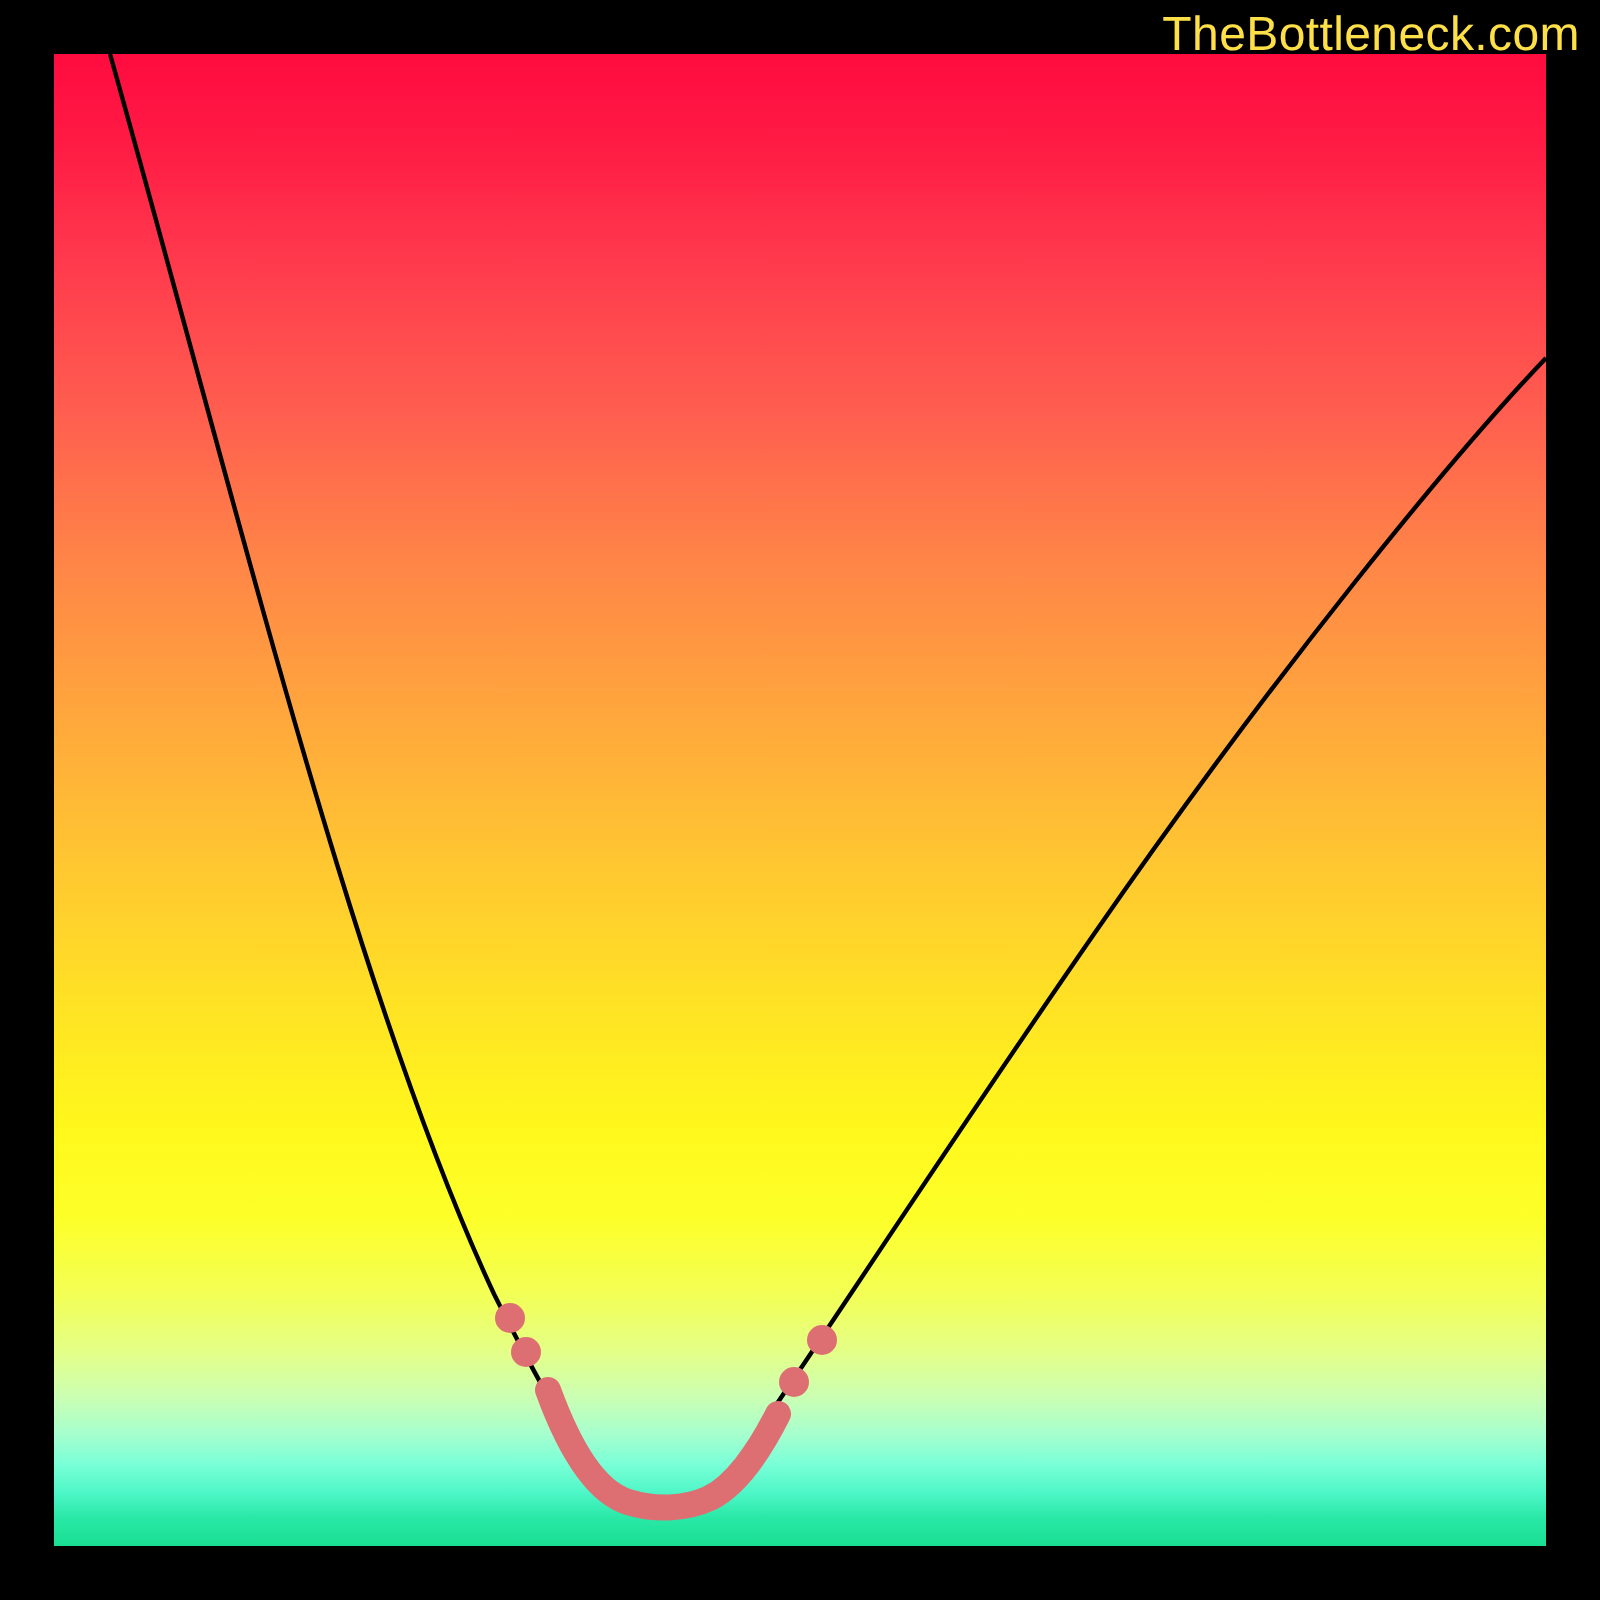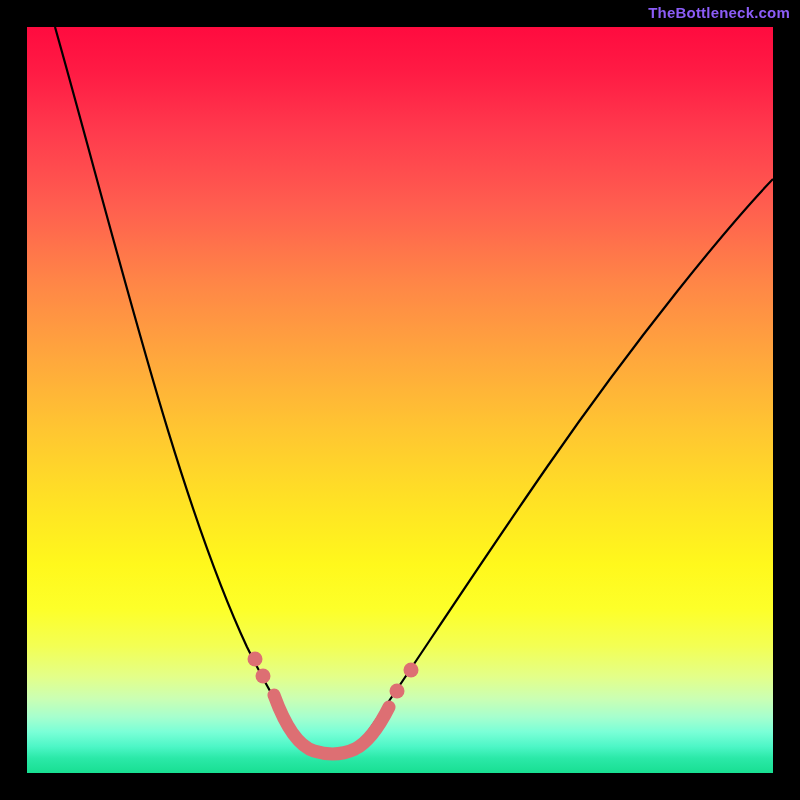--- a/index.html
+++ b/index.html
@@ -52,23 +52,23 @@
       #7affd7 94.5%,
       #4cf6c6 96.5%,
       #2be9a8 98%,
       #18df92 100%
     );
   }
   .watermark {
     position: absolute;
     top: 4px;
     right: 10px;
-    color: #8b5cf6;
-    font-size: 15px;
-    font-weight: 700;
+    color: #fde047;
+    font-size: 24px;
+    font-weight: 400;
     letter-spacing: 0.2px;
     user-select: none;
   }
   svg.curves {
     position: absolute;
     left: 0;
     top: 0;
   }
 </style>
 </head>

